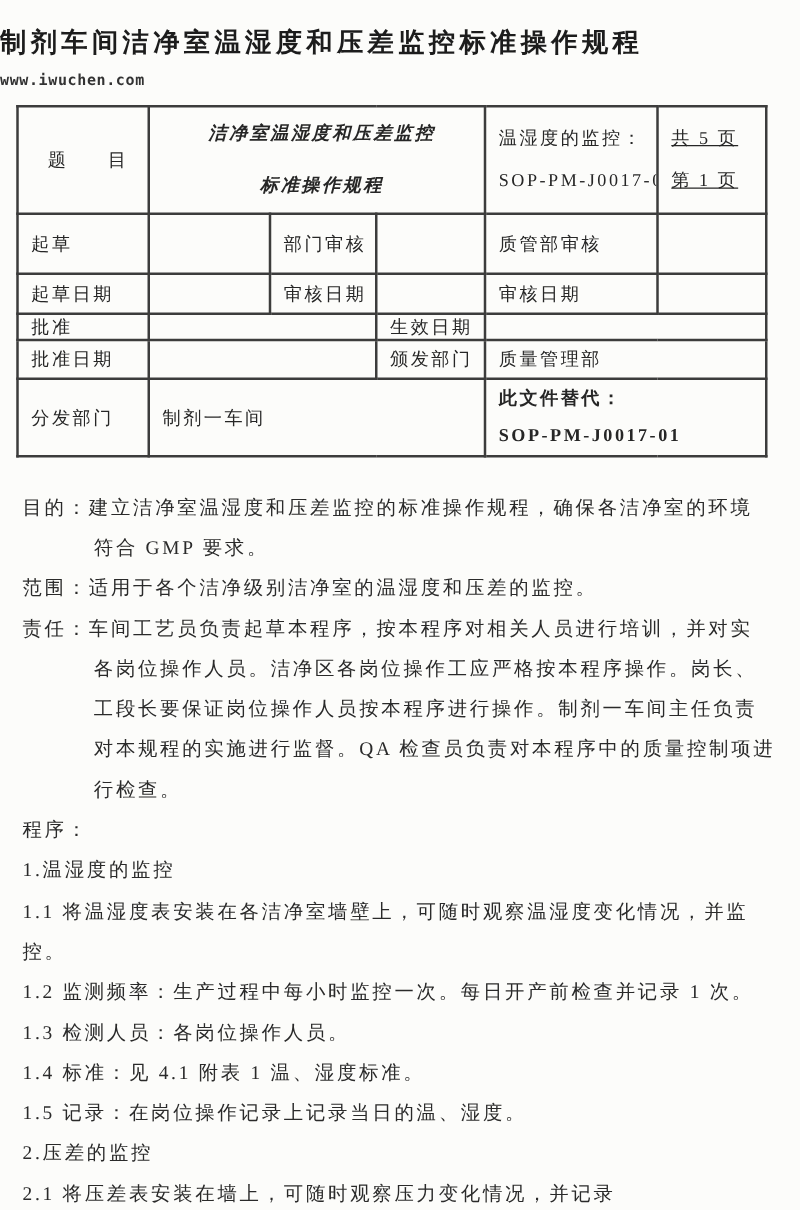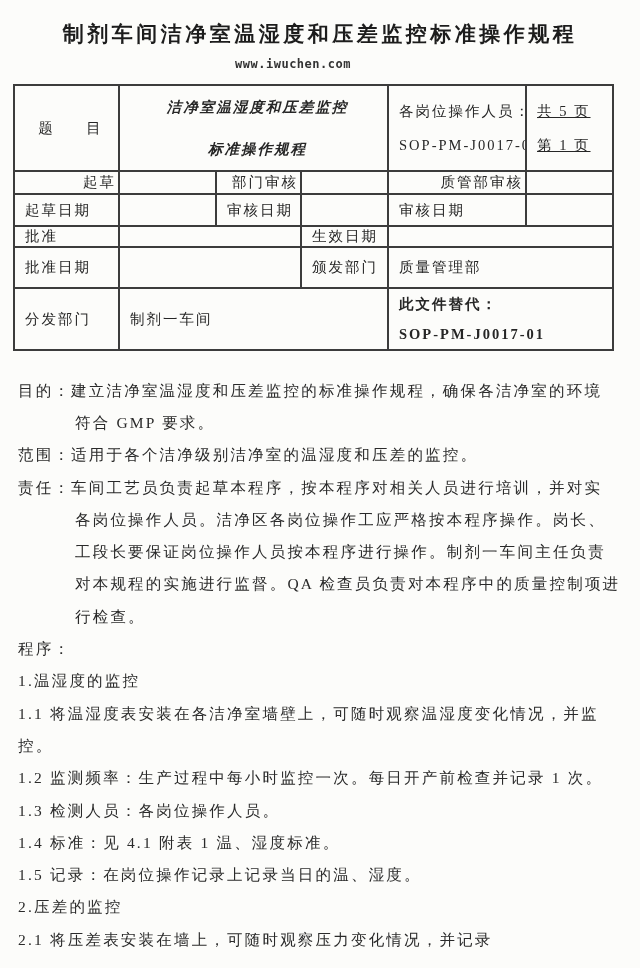--- a/index.html
+++ b/index.html
@@ -7,31 +7,31 @@
   .page {
     position:relative;
     width:640px; height:968px;
     background:#fcfcfa;
     font-family:"Liberation Serif", serif;
     color:#262626;
     overflow:hidden;
   }
   .main-title {
     padding-top:20px;
-    text-align:center;
+    text-align:left;
     font-size:21px;
     font-weight:bold;
     letter-spacing:3.5px;
     color:#1c1c1c;
     white-space:nowrap;
   }
   .watermark {
     margin-top:9px;
     padding-right:54px;
-    text-align:center;
+    text-align:left;
     font-family:"DejaVu Sans Mono", monospace;
     font-weight:bold;
     font-size:12px;
     letter-spacing:0.5px;
     color:#333333;
   }
   table.doc-table {
     border-collapse:collapse;
     table-layout:fixed;
     width:599px;
@@ -39,24 +39,24 @@
   }
   table.doc-table td {
     border:2px solid #3c3c3c;
     font-size:14.5px;
     letter-spacing:2px;
     padding:0 2px 0 10px;
     vertical-align:middle;
     overflow:hidden;
   }
   tr.r-head { height:85px; }
-  tr.r2 { height:23px;text-align:right; }
+  tr.r2 { height:48px; }
   tr.r3 { height:32px; }
   tr.r4 { height:16px; }
-  tr.r5 { height:41px; }
+  tr.r5 { height:31px; }
   tr.r6 { height:62px; }
   td.h-label { text-align:center; padding:0; font-size:15px; word-spacing:26px;margin-top:20px; }
   td.h-title {
     text-align:center; padding:0;
     font-weight:bold; font-size:18px;
     letter-spacing:2.5px; line-height:42px;font-style:italic;
   }
   td.h-code { font-size:13.5px; letter-spacing:1.5px; line-height:34px; white-space:nowrap; }
   td.h-pages { text-align:left; padding:0; font-size:14px; letter-spacing:1px; line-height:34px;text-decoration:underline; }
   td.supersedes { font-size:14px; letter-spacing:1.5px; line-height:30px; white-space:nowrap;font-weight:bold; }
@@ -91,21 +91,21 @@
         <col style="width:87px">
     </colgroup>
     <tbody>
         <tr class="r-head">
       <td class="h-label">题 目</td>
       <td class="h-title" colspan="3">
         <div>洁净室温湿度和压差监控</div>
         <div>标准操作规程</div>
       </td>
       <td class="h-code">
-        <div>各岗位操作人员：</div>
+        <div>温湿度的监控：</div>
         <div>SOP-PM-J0017-02</div>
       </td>
       <td class="h-pages">
         <div>共 5 页</div>
         <div>第 1 页</div>
       </td>
     </tr>
     <tr class="r2">
       <td>起草</td>
       <td></td>

